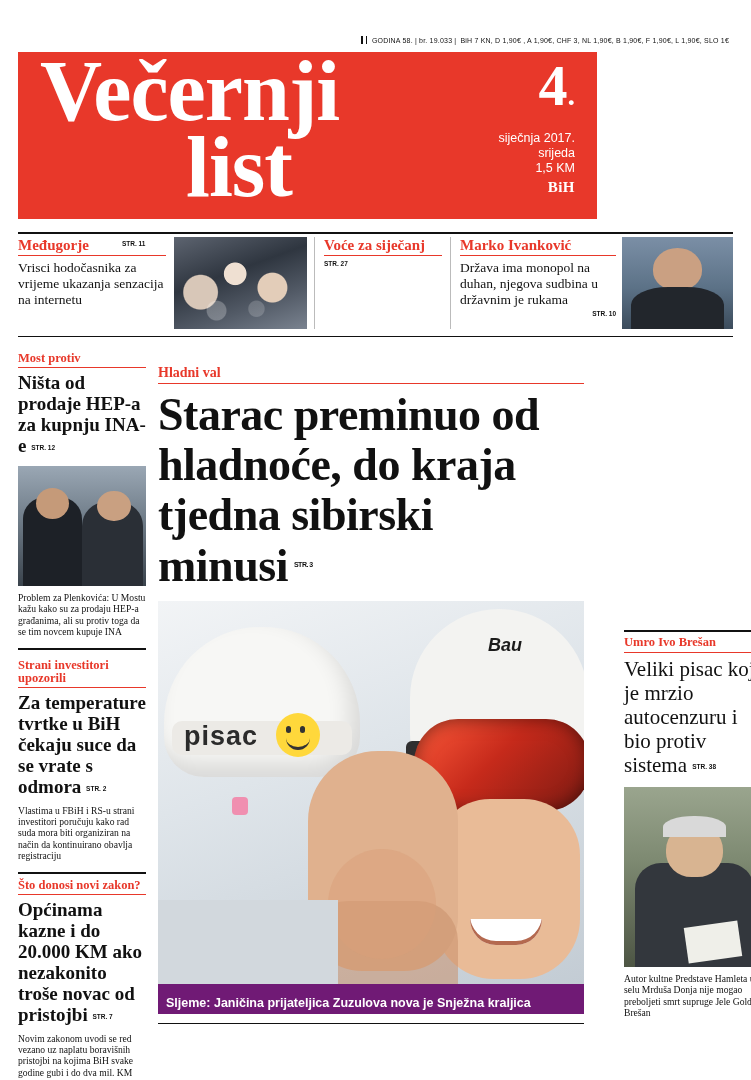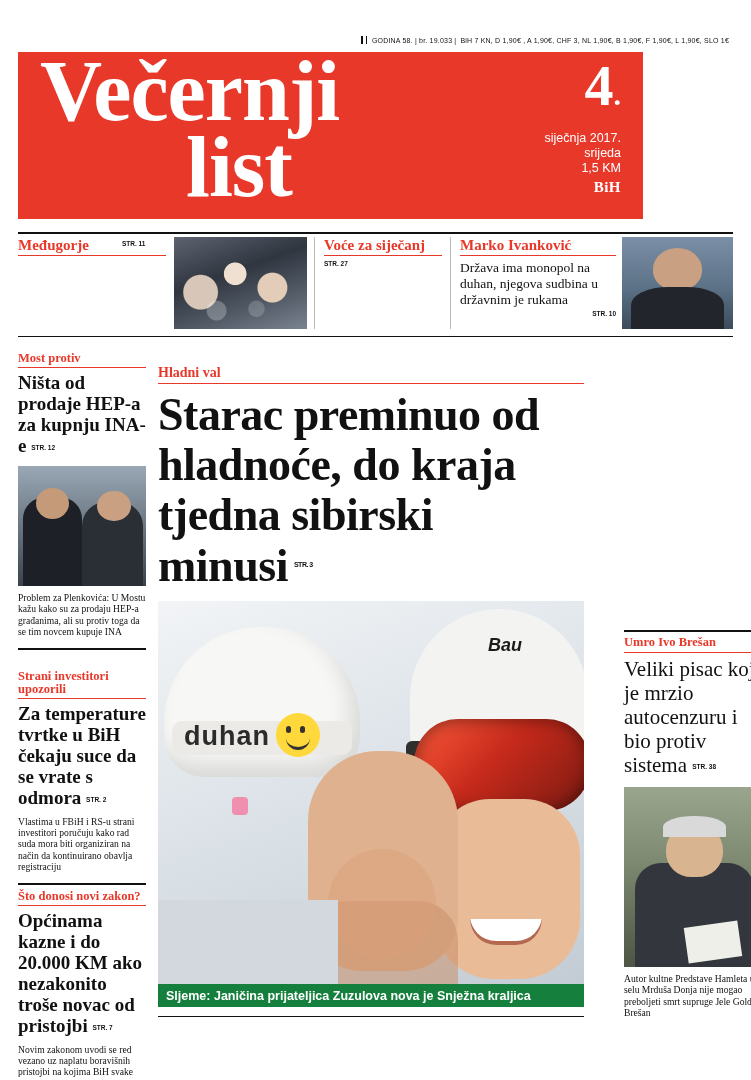--- a/index.html
+++ b/index.html
@@ -19,21 +19,21 @@
     display:flex; justify-content:flex-end; align-items:center;
     font-family:"Liberation Sans", sans-serif;
     font-size:7px; letter-spacing:0.2px; color:#111;
   }
   .top-strip .bar { display:inline-block; width:2px; height:8px; background:#111; margin-right:3px; }
   .top-strip .bar2 { display:inline-block; width:1px; height:8px; background:#111; margin-right:5px; }
   .ts-seg { margin-right:4px; }
 
   
   .masthead {
-    position:absolute; left:18px; top:52px; width:625px; height:167px;
+    position:absolute; left:18px; top:52px; width:579px; height:167px;
     background:#e8382a;
   }
   .mast-title {
     position:absolute; left:22px; top:-2px;
     color:#fff; font-family:"Liberation Serif", serif;
     font-size:86px; line-height:82px; font-weight:bold; letter-spacing:-1px;
   }
   .mast-title .l2 { display:block; margin-left:146px; margin-top:-6px; }
   .mast-right {
     position:absolute; right:22px; top:8px; width:190px; text-align:right; color:#fff;
@@ -138,22 +138,22 @@
   .mp-helmet-txt { position:absolute; left:330px; top:34px; font-family:"Liberation Sans", sans-serif; font-weight:bold; font-size:18px; color:#1b1b1b; font-style:italic;}
   .mp-goggle { position:absolute; left:256px; top:118px; width:176px; height:92px; border-radius:44px; background:linear-gradient(135deg,#ff5b3b 0%, #c62a1b 45%, #7a1a12 100%); box-shadow:inset 0 0 18px rgba(0,0,0,.5); }
   .mp-goggle-strap { position:absolute; left:248px; top:140px; width:20px; height:46px; background:#2f2f30; border-radius:6px; }
   .mp-face2 { position:absolute; left:276px; top:198px; width:146px; height:180px; background:#e9bb97; border-radius:56px 56px 60px 60px; }
   .mp-smile { position:absolute; left:312px; top:318px; width:72px; height:26px; background:#fff; border-radius:0 0 36px 36px; box-shadow:0 -4px 0 #b4694f inset;}
   .mp-cheek { position:absolute; left:170px; top:248px; width:108px; height:110px; background:#d9a079; border-radius:50%; opacity:.5;}
   .mp-bib { position:absolute; left:0; bottom:0; width:180px; height:84px; background:#d2d8dd; }
   .mp-pink { position:absolute; left:74px; top:196px; width:16px; height:18px; background:#f08fb0; border-radius:4px;}
 
   .caption-bar {
-    position:relative; width:426px; background:#15803d; color:#fff;
-    font-family:"Liberation Sans", sans-serif; padding:5px 8px 4px 8px;
+    position:relative; width:426px; background:#701a75; color:#fff;
+    font-family:"Liberation Sans", sans-serif; padding:12px 8px 4px 8px;
   }
   .caption-bar .c1 { font-size:12.5px; font-weight:bold; line-height:14px; }
   .caption-bar2 {
     position:relative; width:426px; background:#fff; color:#111; border-bottom:1px solid #111;
     font-family:"Liberation Sans", sans-serif; font-size:8.5px; padding:4px 8px 5px 8px; font-weight:bold;
     display:flex; justify-content:space-between; align-items:baseline;
   }
 
   
   .right-kicker {
@@ -206,20 +206,21 @@
     </div>
   </div>
 
   <div class="promo">
     <div class="promo-rule-top"></div>
     <div class="promo-rule-bot"></div>
 
     <div class="pcol" style="left:0; width:148px;">
       <span class="ptitle">Međugorje</span>
       <span class="pstr" style="position:absolute;left:104px;top:3px;">STR. 11</span>
+      <div class="ptext">Vrisci hodočasnika za vrijeme ukazanja senzacija na internetu</div>
     </div>
     <div class="pimg" style="left:156px; top:5px; width:133px; height:92px;">
       <div class="crowd"></div>
     </div>
 
     <div class="vsep" style="left:296px;"></div>
     <div class="pcol" style="left:306px; width:118px;">
       <span class="ptitle">Voće za siječanj</span>
       <div class="pstr" style="margin-top:2px;">STR. 27</div>
     </div>
@@ -246,21 +247,21 @@
       <div class="photo-plenkovic">
         <div class="bg"></div>
         <div class="m1"></div>
           <div class="m1h"></div>
         <div class="m2"></div>
         <div style="position:absolute;right:12%;bottom:54%;width:26%;height:25%;border-radius:50%;background:#c9a081;"></div>
       </div>
       <div class="body-small">Problem za Plenkovića: U Mostu kažu kako su za prodaju HEP-a građanima, ali su protiv toga da se tim novcem kupuje INA</div>
     </div>
 
-    <div class="left-block rule-top-black" style="padding-top:20px;">
+    <div class="left-block rule-top-black" style="padding-top:9px;">
       <div class="kicker-red">Strani investitori upozorili</div>
       <div class="hl-small">
         <span>Za temperature tvrtke u BiH čekaju suce da se vrate s odmora</span>
         <span class="str-tag">STR. 2</span>
       </div>
       <div class="body-small">Vlastima u FBiH i RS-u strani investitori poručuju kako rad suda mora biti organiziran na način da kontinuirano obavlja registraciju</div>
     </div>
 
     <div class="left-block rule-top-black" style="padding-top:5px;">
       <div class="kicker-red">Što donosi novi zakon?</div>
@@ -281,21 +282,21 @@
     <div class="main-photo">
       <div class="mp-sky"></div>
       <div class="mp-helmet"></div>
       <div class="mp-helmet-txt">Bau</div>
       <div class="mp-goggle-strap"></div>
       <div class="mp-goggle"></div>
       <div class="mp-face2"></div>
       <div class="mp-smile"></div>
       <div class="mp-hat"></div>
       <div class="mp-hat-band"></div>
-      <div class="mp-hat-txt">duhan</div>
+      <div class="mp-hat-txt">pisac</div>
       <div class="mp-smiley"></div>
       <div class="mp-face1"></div>
       <div class="mp-face1-sh"></div>
       <div class="mp-cheek"></div>
       <div class="mp-pink"></div>
       <div class="mp-bib"></div>
     </div>
 
     <div class="caption-bar">
       <div class="c1">Sljeme: Janičina prijateljica Zuzulova nova je Snježna kraljica</div>

